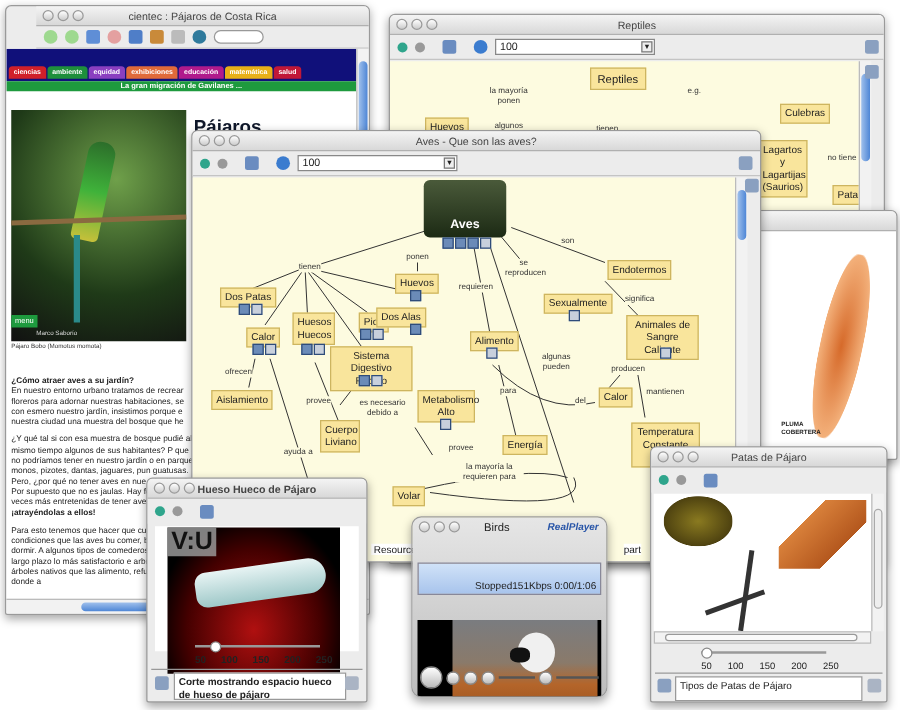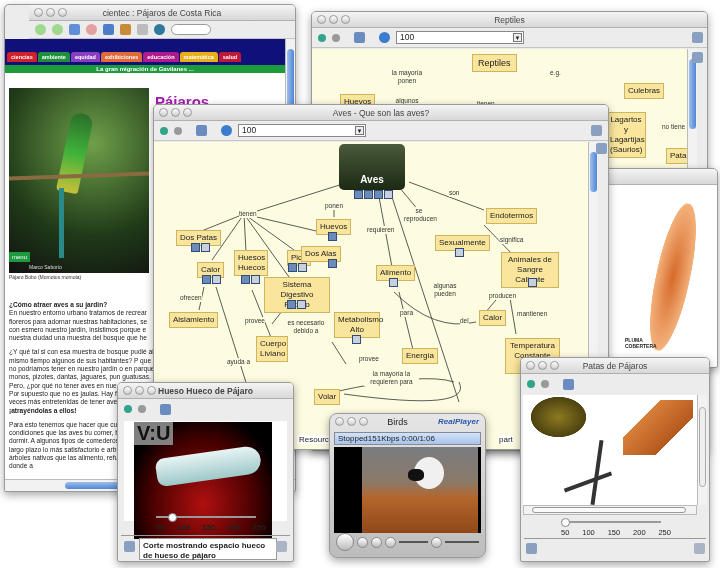--- a/index.html
+++ b/index.html
@@ -56,21 +56,21 @@
     </div>
     <div style="background:#1e9a3e;color:#fff;font-size:6px;font-weight:bold;text-align:center;height:8px;line-height:8px">La gran migración de Gavilanes ...</div>
     <div style="position:absolute;left:4px;top:49px;width:140px;height:185px;background:radial-gradient(circle at 60% 30%,#6fa04a,#1f3a18 60%,#111);">
       <div style="position:absolute;left:55px;top:25px;width:22px;height:80px;background:linear-gradient(#2c6e2a,#3fb23a,#c6c03a);border-radius:10px 10px 4px 4px;transform:rotate(12deg)"></div>
       <div style="position:absolute;left:50px;top:100px;width:5px;height:70px;background:#2a8a8a"></div>
       <div style="position:absolute;left:0;top:86px;width:140px;height:4px;background:#8a6a40;transform:rotate(-2deg)"></div>
       <div style="position:absolute;left:0;top:164px;background:#1e9a3e;color:#fff;font-size:6px;padding:2px 3px">menu</div>
       <div style="position:absolute;left:20px;top:176px;color:#ddd;font-size:5px">Marco Saborío</div>
     </div>
     <div style="position:absolute;left:4px;top:235px;font-size:5px;color:#333">Pájaro Bobo (Momotus momota)</div>
-    <div style="position:absolute;left:150px;top:54px;font-size:15px;font-weight:bold;color:#a21caf">Pájaros</div>
+    <div style="position:absolute;left:150px;top:54px;font-size:15px;font-weight:bold;color:#0f172a">Pájaros</div>
     <div class="body-text" style="position:absolute;left:4px;top:262px;width:150px;font-size:6.6px;line-height:8.3px">
       <p style="font-weight:bold;margin-bottom:0">¿Cómo atraer aves a su jardín?</p>
       <p>En nuestro entorno urbano tratamos de recrear floreros para adornar nuestras habitaciones, se con esmero nuestro jardín, insistimos porque e nuestra ciudad una muestra del bosque que he</p>
       <p style="margin-bottom:0">¿Y qué tal si con esa muestra de bosque pudié al mismo tiempo algunos de sus habitantes? P que no podríamos tener en nuestro jardín o en parques monos, pizotes, dantas, jaguares, pun guatusas. Pero, ¿por qué no tener aves en nue y jardines? Por supuesto que no es jaulas. Hay formas mil veces más entretenidas de tener aves en nues</p>
       <p style="font-weight:bold">¡atrayéndolas a ellos!</p>
       <p>Para esto tenemos que hacer que cuatro condiciones que las aves bu comer, beber, anidar y dormir. A algunos tipos de comederos, bebec a largo plazo lo más satisfactorio e arbustos y árboles nativos que las alimento, refugio y lugares donde a</p>
     </div>
   </div>
   <div class="vscroll" style="right:0;top:34px;bottom:12px">
       <div class="th" style="top:10px;height:120px"></div>
@@ -275,21 +275,21 @@
 <div class="win" style="left:329px;top:413px;width:157px;height:145px;background:linear-gradient(#e6e6e6,#bcbcbc);border-radius:8px">
   <div style="height:16px;position:relative;text-align:center;font-size:9px;line-height:16px">
     <div class="lights">
         <span></span>
         <span></span>
         <span></span>
       </div>
     <span style="position:relative;left:-10px">Birds</span>
     <span style="position:absolute;right:6px;top:0;font-style:italic;font-weight:bold;font-size:8px;color:#2855a8">RealPlayer</span>
   </div>
-  <div style="margin:2px 4px;height:13px;background:linear-gradient(#d0e2f8,#a8c4ec);border:1px solid #889;font-size:8px;line-height:12px;display:flex;justify-content:flex-start;padding:0 3px">
+  <div style="margin:20px 4px;height:13px;background:linear-gradient(#d0e2f8,#a8c4ec);border:1px solid #889;font-size:8px;line-height:12px;display:flex;justify-content:flex-end;padding:12px 3px">
     <span>Stopped</span>
     <span>151Kbps 0:00/1:06</span>
   </div>
   <div style="margin:0 4px;height:86px;background:#000;position:relative">
     <div style="position:absolute;left:28px;top:0;width:116px;height:86px;background:linear-gradient(180deg,#7a7c80 0%,#8a7a6a 40%,#b4652a 60%,#8e4818 100%)">
       <div style="position:absolute;left:52px;top:10px;width:30px;height:32px;background:#f0f0f0;border-radius:50%"></div>
       <div style="position:absolute;left:46px;top:22px;width:16px;height:12px;background:#111;border-radius:40%"></div>
     </div>
   </div>
   <div style="position:absolute;left:6px;bottom:6px;right:6px;height:18px;display:flex;align-items:center;gap:3px">
@@ -303,21 +303,21 @@
   </div>
 </div>
 
 <div class="win" style="left:520px;top:357px;width:190px;height:205px;">
   <div class="tbar">
     <div class="lights">
         <span></span>
         <span></span>
         <span></span>
       </div>
-    <span>Patas de Pájaros</span>
+    <span>Patas de Pájaro</span>
   </div>
   <div class="toolbar" style="border:none">
     <span class="tb-ic" style="background:#2fa58c;border-radius:50%;width:8px;height:8px"></span>
     <span class="tb-ic" style="background:#999;border-radius:50%;width:8px;height:8px"></span>
     <span class="tb-ic" style="background:#6a8cc0;margin-left:8px"></span>
   </div>
   <div style="position:absolute;left:2px;top:37px;width:174px;height:110px;background:#fff;overflow:hidden">
     <div style="position:absolute;left:8px;top:2px;width:55px;height:40px;background:radial-gradient(#8a7a20,#4e4210 70%,transparent 72%)"></div>
     <div style="position:absolute;left:100px;top:5px;width:70px;height:55px;background:linear-gradient(135deg,transparent 30%,#d8803a 30%,#b4581e 70%,transparent 70%)"></div>
     <div style="position:absolute;left:72px;top:45px;width:4px;height:65px;background:#333;transform:rotate(8deg)"></div>
@@ -335,14 +335,15 @@
     </div>
   <div class="ticks" style="position:absolute;left:40px;top:170px;width:110px;font-size:7.5px">
     <span>50</span>
       <span>100</span>
       <span>150</span>
       <span>200</span>
       <span>250</span>
   </div>
   <div style="position:absolute;left:3px;right:3px;top:180px;border-top:1px solid #999"></div>
   <span class="tb-ic" style="position:absolute;left:5px;top:185px;background:#8aa0c0"></span>
+  <div class="caption" style="position:absolute;left:19px;top:183px;width:150px;height:20px">Tipos de Patas de Pájaro</div>
   <span class="tb-ic" style="position:absolute;right:4px;top:185px;background:#aab4c4"></span>
 </div>
 
 </body></html>

